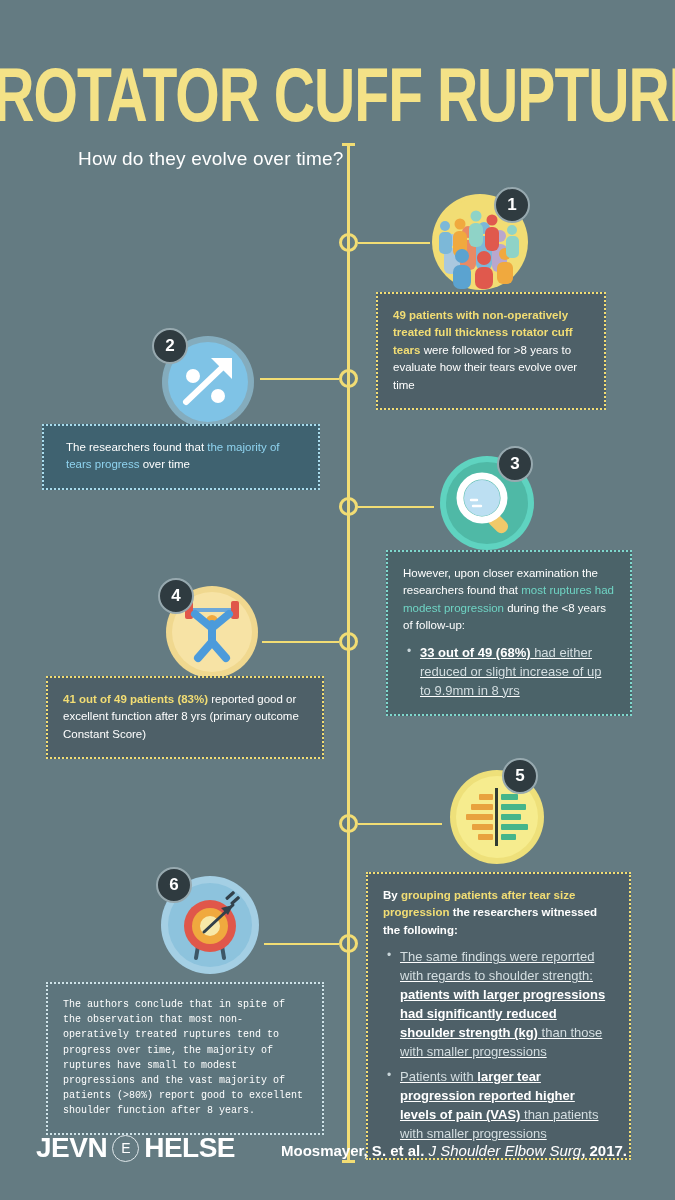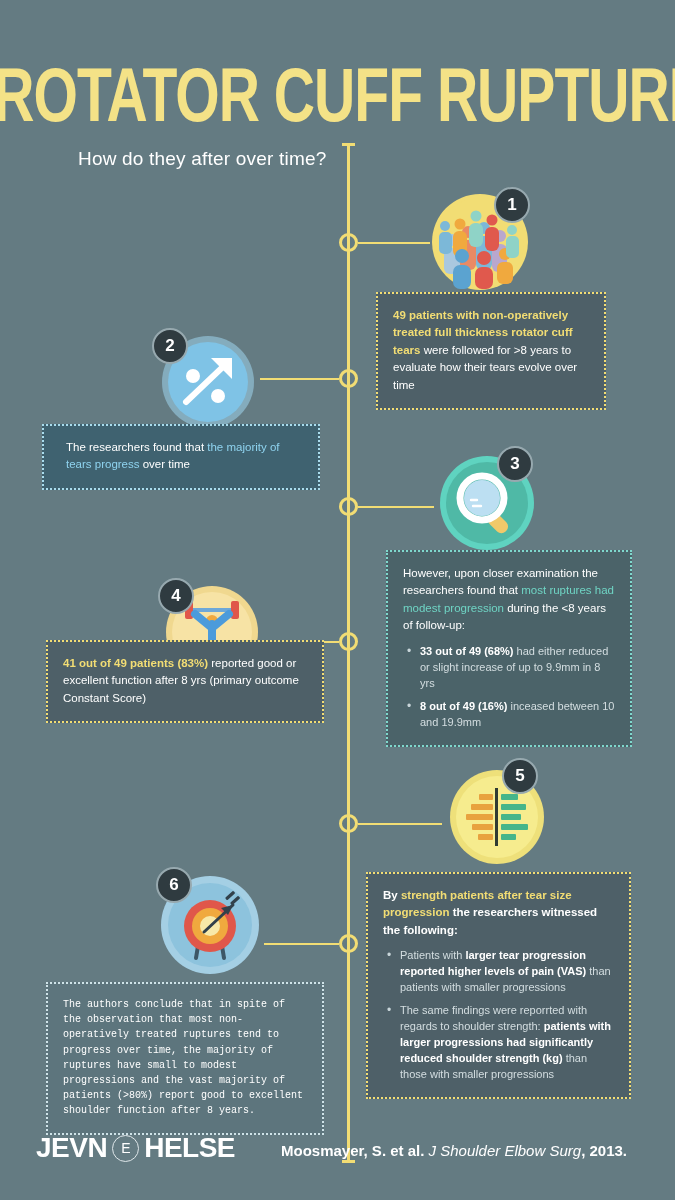--- a/index.html
+++ b/index.html
@@ -66,21 +66,21 @@
   .box.teal   { background:#4b6369; border:2px dotted #7fd8cd; }
   .box.plain  { background:#5d757d; border:2px dotted #cfe3e8; }
 
   .hl-yellow { color:#f2dd74; font-weight:bold; }
   .hl-blue   { color:#8fd3ef; }
   .hl-teal   { color:#6fd4c4; }
   .b { font-weight:bold; }
   .dim { color:#d4dee1; }
 
   .box ul { list-style:none; margin:9px 0 0 4px; }
-  .box li { position:relative; padding-left:13px; margin-bottom:7px; font-size:11px; line-height:1.45; }
+  .box li { position:relative; padding-left:13px; margin-bottom:7px; font-size:13px; line-height:1.45;text-decoration:underline; }
   .box li:last-child { margin-bottom:0; }
   .box li::before {
     content:"•"; position:absolute; left:0; top:-1px; color:#c9d6da; font-size:12px;
   }
 
   
   .icon-wrap { position:absolute; }
   .disc {
     position:absolute; left:0; top:0; border-radius:50%;
   }
@@ -109,21 +109,21 @@
     color:#ffffff; font-size:15px; font-weight:600;
   }
   .citation i { font-style:italic; font-weight:500; }
 </style>
 </head>
 <body>
 
 <div class="stage">
 
   <div class="title">ROTATOR CUFF RUPTURES</div>
-  <div class="subtitle">How do they after over time?</div>
+  <div class="subtitle">How do they evolve over time?</div>
 
   <div class="spine"></div>
   <div class="spine-cap-top"></div>
   <div class="spine-cap-bottom"></div>
 
   <div class="node" style="top:233px"></div>
   <div class="node" style="top:369px"></div>
   <div class="node" style="top:497px"></div>
   <div class="node" style="top:632px"></div>
   <div class="node" style="top:814px"></div>
@@ -233,21 +233,20 @@
         </g>
       </svg>
     </div>
     <div class="badge" style="left:63px; top:-4px;">3</div>
   </div>
 
   <div class="box teal" style="left:386px; top:550px; width:246px;">
     <span>However, upon closer examination the researchers found that </span><span class="hl-teal">most ruptures had modest progression</span><span> during the &lt;8 years of follow-up:</span>
     <ul>
       <li><span class="b">33 out of 49  (68%)</span><span class="dim"> had either reduced or slight increase of up to 9.9mm in 8 yrs</span></li>
-      <li><span class="b">8 out of 49 (16%)</span><span class="dim"> inceased between 10 and 19.9mm</span></li>
     </ul>
   </div>
 
   <div class="icon-wrap" style="left:160px; top:580px; width:104px; height:104px;">
     <div class="disc" style="width:96px;height:96px;top:4px;left:4px;">
       <svg viewBox="0 0 96 96" width="96" height="96">
         <circle cx="48" cy="48" r="46" fill="#f0d88f"></circle>
         <circle cx="48" cy="48" r="40" fill="#f7e3a5"></circle>
         <rect x="22" y="24" width="52" height="4" fill="#6ea8d8"></rect>
         <rect x="21" y="17" width="8" height="18" rx="2" fill="#e0574a"></rect>
@@ -258,21 +257,21 @@
           <line x1="48" y1="44" x2="31" y2="30"></line>
           <line x1="48" y1="44" x2="65" y2="30"></line>
           <line x1="48" y1="58" x2="34" y2="74"></line>
           <line x1="48" y1="58" x2="62" y2="74"></line>
         </g>
       </svg>
     </div>
     <div class="badge" style="left:-2px; top:-2px;">4</div>
   </div>
 
-  <div class="box yellow" style="left:46px; top:640px; width:278px;">
+  <div class="box yellow" style="left:46px; top:676px; width:278px;">
     <span class="hl-yellow">41 out of 49 patients (83%)</span><span> reported good or excellent function after 8 yrs (primary outcome Constant Score)</span>
   </div>
 
   <div class="icon-wrap" style="left:444px; top:764px; width:106px; height:106px;">
     <div class="disc" style="width:98px;height:98px;top:4px;left:4px;">
       <svg viewBox="0 0 98 98" width="98" height="98">
         <circle cx="49" cy="49" r="47" fill="#eee07a"></circle>
         <circle cx="49" cy="49" r="41" fill="#f6ec8e"></circle>
         <g fill="#e8a23e">
           <rect x="31" y="26" width="14" height="6" rx="1"></rect>
@@ -288,24 +287,24 @@
           <rect x="53" y="56" width="27" height="6" rx="1"></rect>
           <rect x="53" y="66" width="15" height="6" rx="1"></rect>
         </g>
         <rect x="47" y="20" width="3" height="58" fill="#2f3b33"></rect>
       </svg>
     </div>
     <div class="badge" style="left:58px; top:-6px;">5</div>
   </div>
 
   <div class="box yellow" style="left:366px; top:872px; width:265px;">
-    <span class="b">By </span><span class="hl-yellow">strength patients after tear size progression</span><span class="b"> the researchers witnessed the following:</span>
+    <span class="b">By </span><span class="hl-yellow">grouping patients after tear size progression</span><span class="b"> the researchers witnessed the following:</span>
     <ul>
+      <li><span class="dim">The same findings were reporrted with regards to shoulder strength: </span><span class="b">patients with larger progressions had significantly reduced shoulder strength (kg)</span><span class="dim"> than those with smaller progressions</span></li>
       <li><span class="dim">Patients with </span><span class="b">larger tear progression reported higher levels of pain (VAS)</span><span class="dim"> than patients with smaller progressions</span></li>
-      <li><span class="dim">The same findings were reporrted with regards to shoulder strength: </span><span class="b">patients with larger progressions had significantly reduced shoulder strength (kg)</span><span class="dim"> than those with smaller progressions</span></li>
     </ul>
   </div>
 
   <div class="icon-wrap" style="left:155px; top:870px; width:110px; height:110px;">
     <div class="disc" style="width:102px;height:102px;top:4px;left:4px;">
       <svg viewBox="0 0 102 102" width="102" height="102">
         <circle cx="51" cy="51" r="49" fill="#a4cfe4"></circle>
         <circle cx="51" cy="51" r="42" fill="#8dc3dd"></circle>
         <g stroke="#3d5766" stroke-width="4" stroke-linecap="round">
           <line x1="40" y1="66" x2="37" y2="84"></line>
@@ -331,16 +330,16 @@
     <span>The authors conclude that in spite of the observation that most non-operatively treated ruptures tend to progress over time, the majority of ruptures have small to modest progressions and the vast majority of patients (&gt;80%) report good to excellent shoulder function after 8 years.</span>
   </div>
 
   <div class="logo">
     <span>JEVN</span>
     <span class="ring">E</span>
     <span>HELSE</span>
   </div>
 
   <div class="citation">
-    <span>Moosmayer, S. et al. </span><i>J Shoulder Elbow Surg</i><span>, 2013.</span>
+    <span>Moosmayer, S. et al. </span><i>J Shoulder Elbow Surg</i><span>, 2017.</span>
   </div>
 
 </div>
 
 </body></html>

